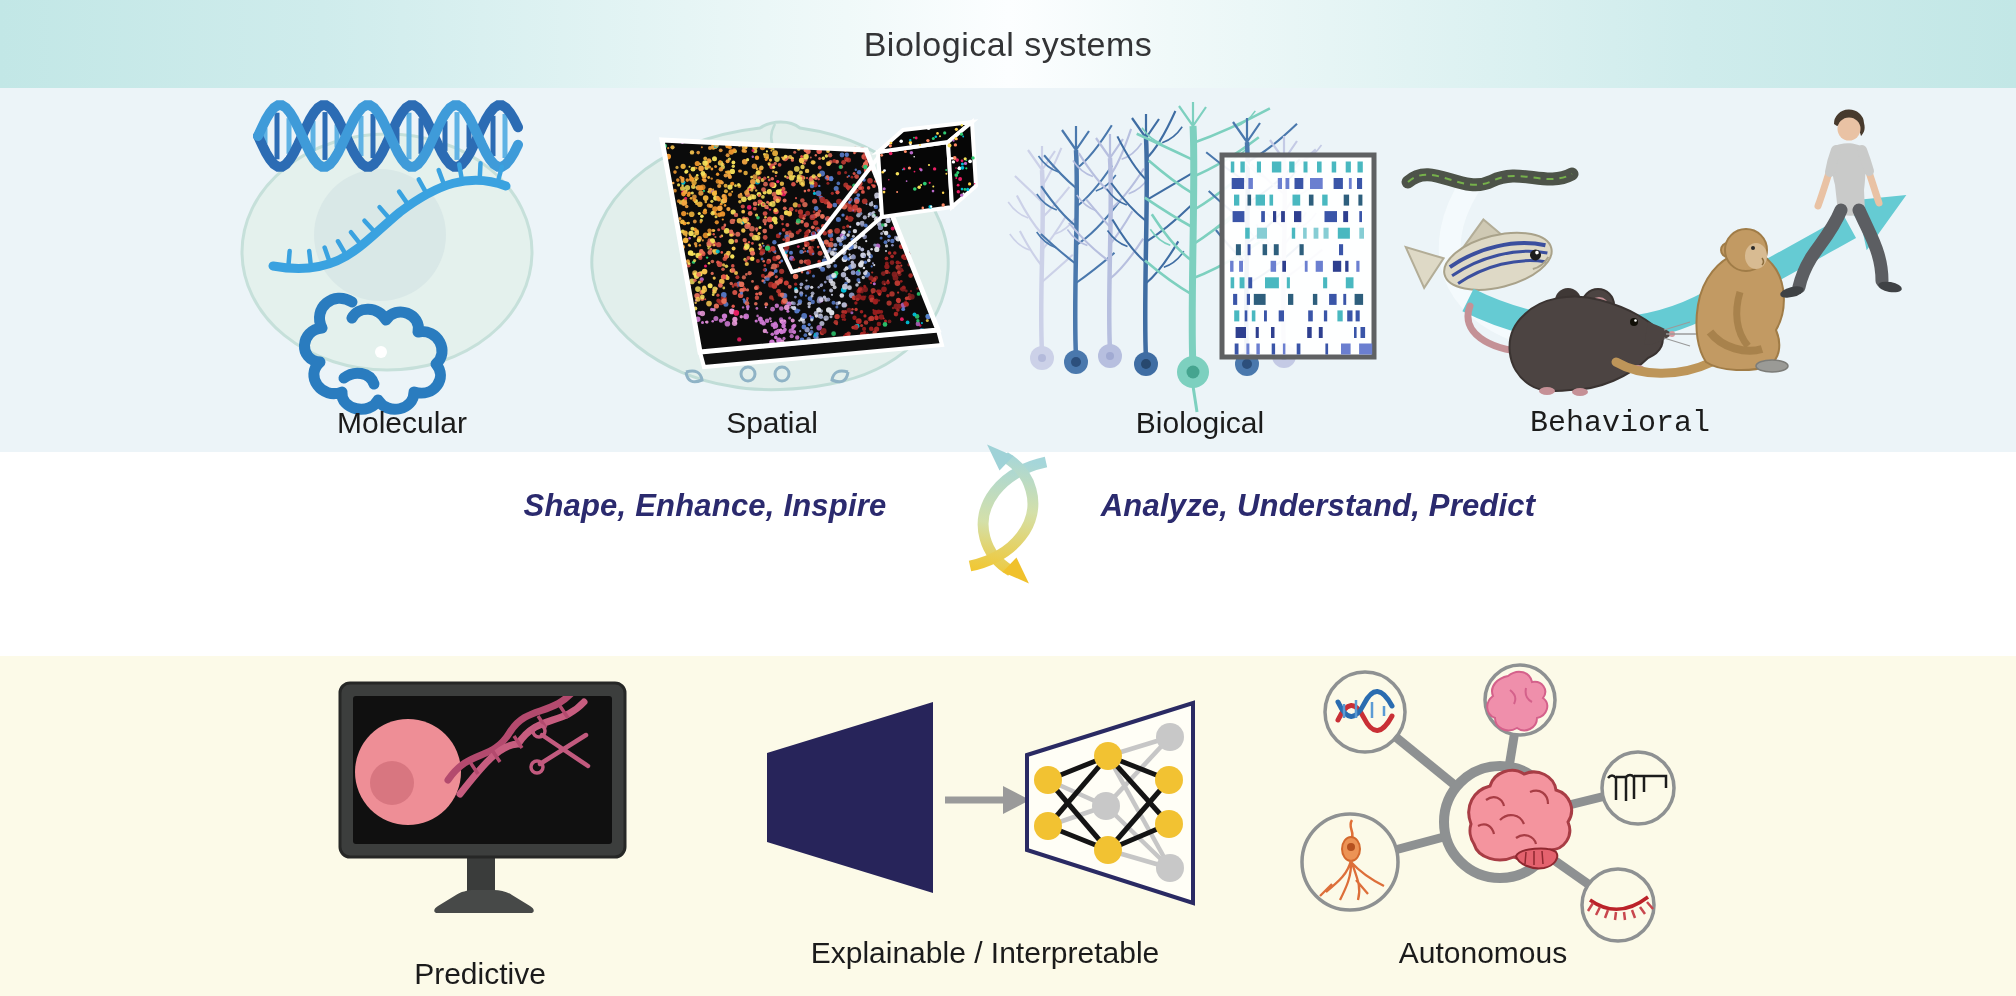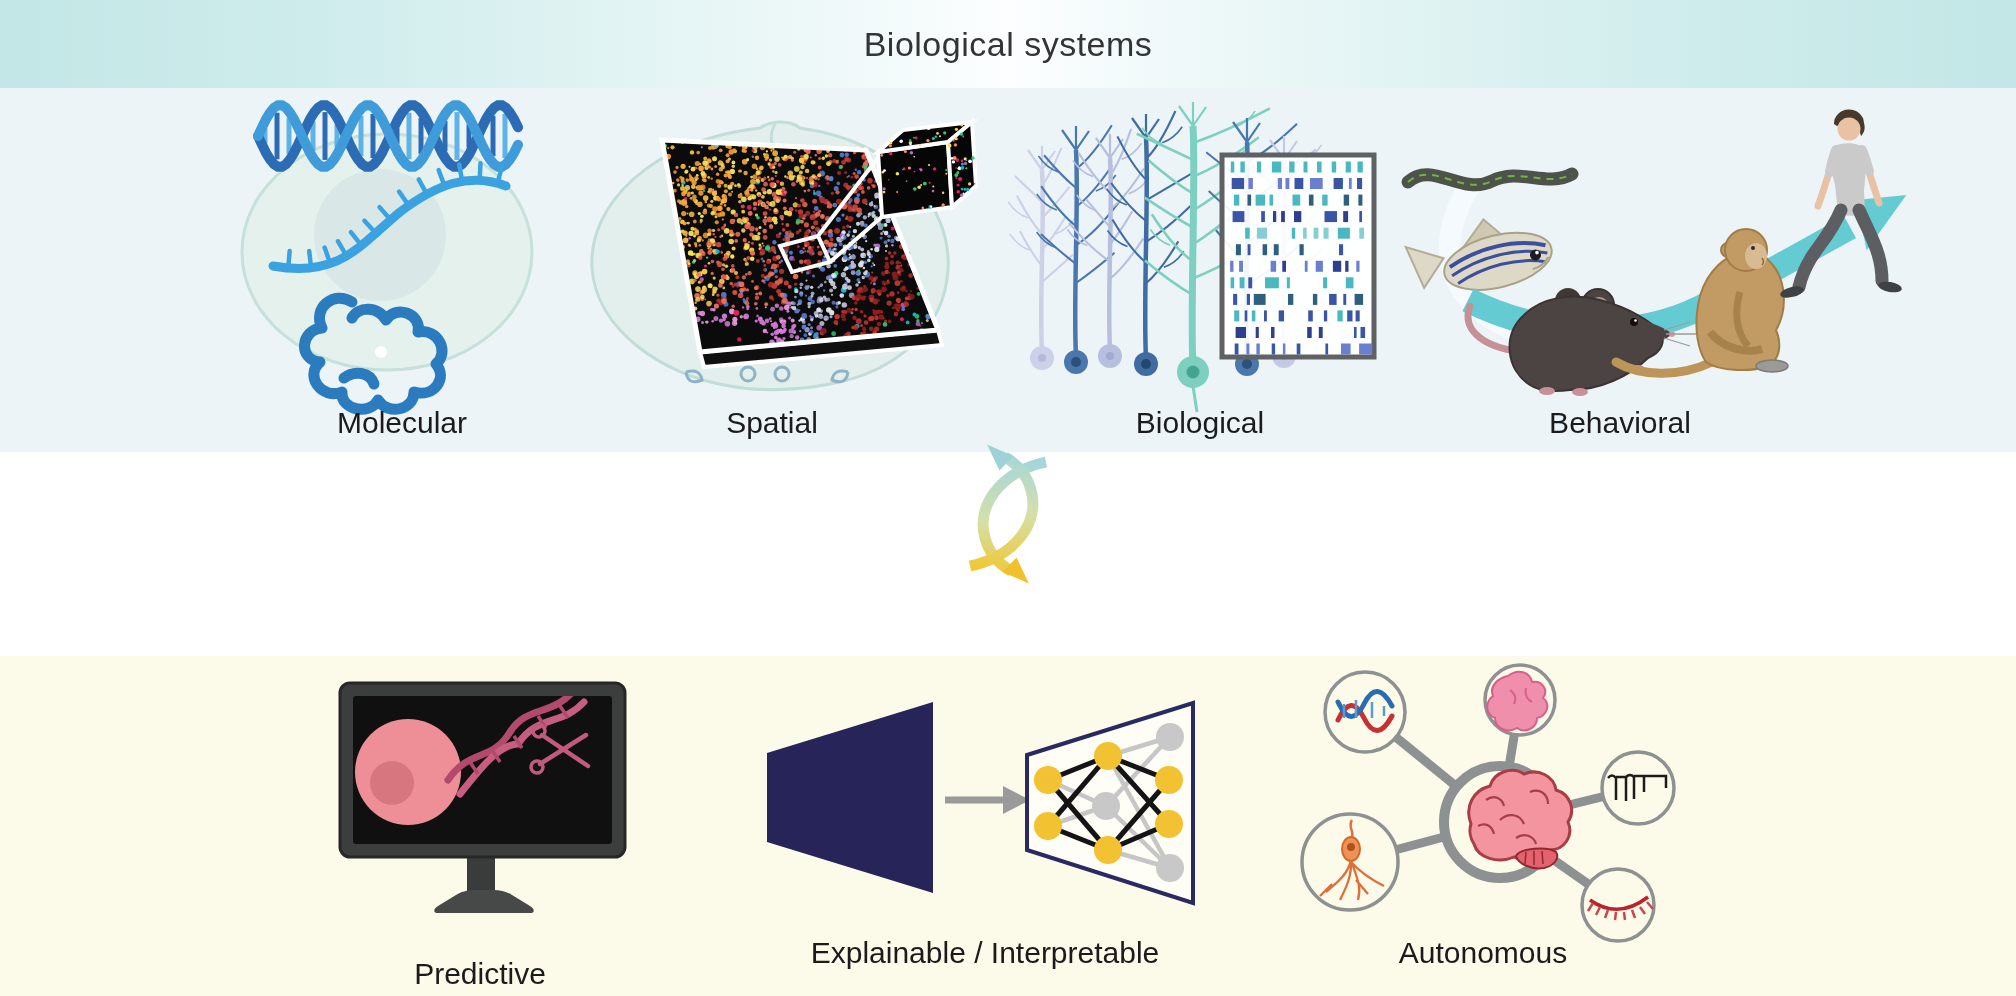--- a/index.html
+++ b/index.html
@@ -1991,18 +1991,20 @@
         <path d="M1486,800 C1494,794 1502,798 1504,806 M1500,820 C1508,812 1520,814 1524,824 M1530,792 C1540,788 1548,794 1548,804 M1516,838 C1524,832 1534,836 1536,844 M1478,826 C1486,822 1492,826 1494,834" fill="none" stroke="#a83d45" stroke-width="2.2"></path>
         <path d="M1516,856 C1520,848 1548,846 1556,852 C1560,858 1554,866 1544,868 C1532,870 1518,864 1516,856 Z" fill="#e4626e" stroke="#8f2830" stroke-width="2"></path>
         <path d="M1526,852 l-1,12 M1534,851 l0,14 M1542,851 l1,13" stroke="#8f2830" stroke-width="1.5"></path>
       </g>
     </g>
   </svg>
 
   <div class="lbl" style="left:390px;top:406px;margin-left:12px;">Molecular</div>
   <div class="lbl" style="left:772px;top:406px;">Spatial</div>
   <div class="lbl" style="left:1200px;top:406px;">Biological</div>
-  <div class="lbl" style="left:1620px;top:406px;">Behavioral</div>
+  <div class="lbl" style="left:1620px;top:406px;font-family:Liberation Mono, monospace;">Behavioral</div>
   <div class="lbl" style="left:480px;top:936px;margin-top:21px;">Predictive</div>
   <div class="lbl" style="left:985px;top:936px;">Explainable / Interpretable</div>
   <div class="lbl" style="left:1483px;top:936px;">Autonomous</div>
 
+  <div class="cyc" style="left:705px;top:506px;">Shape, Enhance, Inspire</div>
+  <div class="cyc" style="left:1318px;top:506px;">Analyze, Understand, Predict</div>
 </div>
 
 </body></html>

